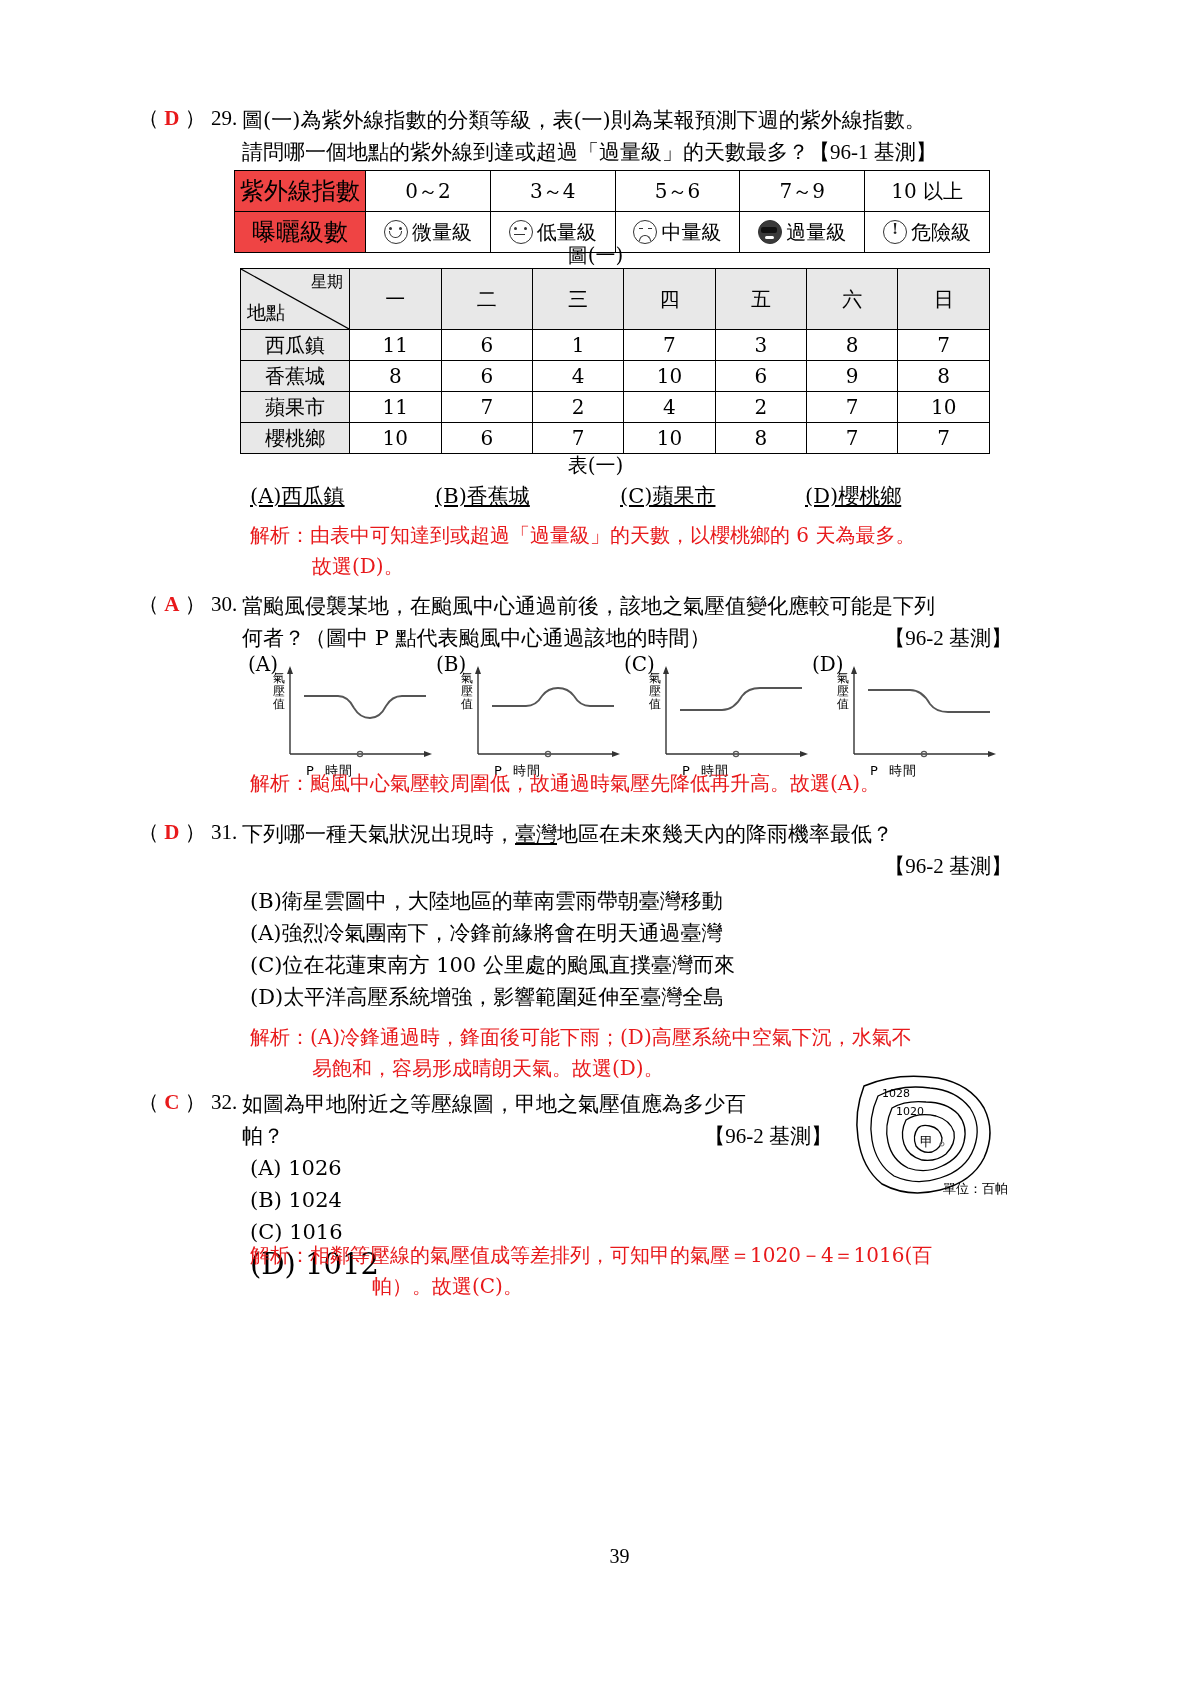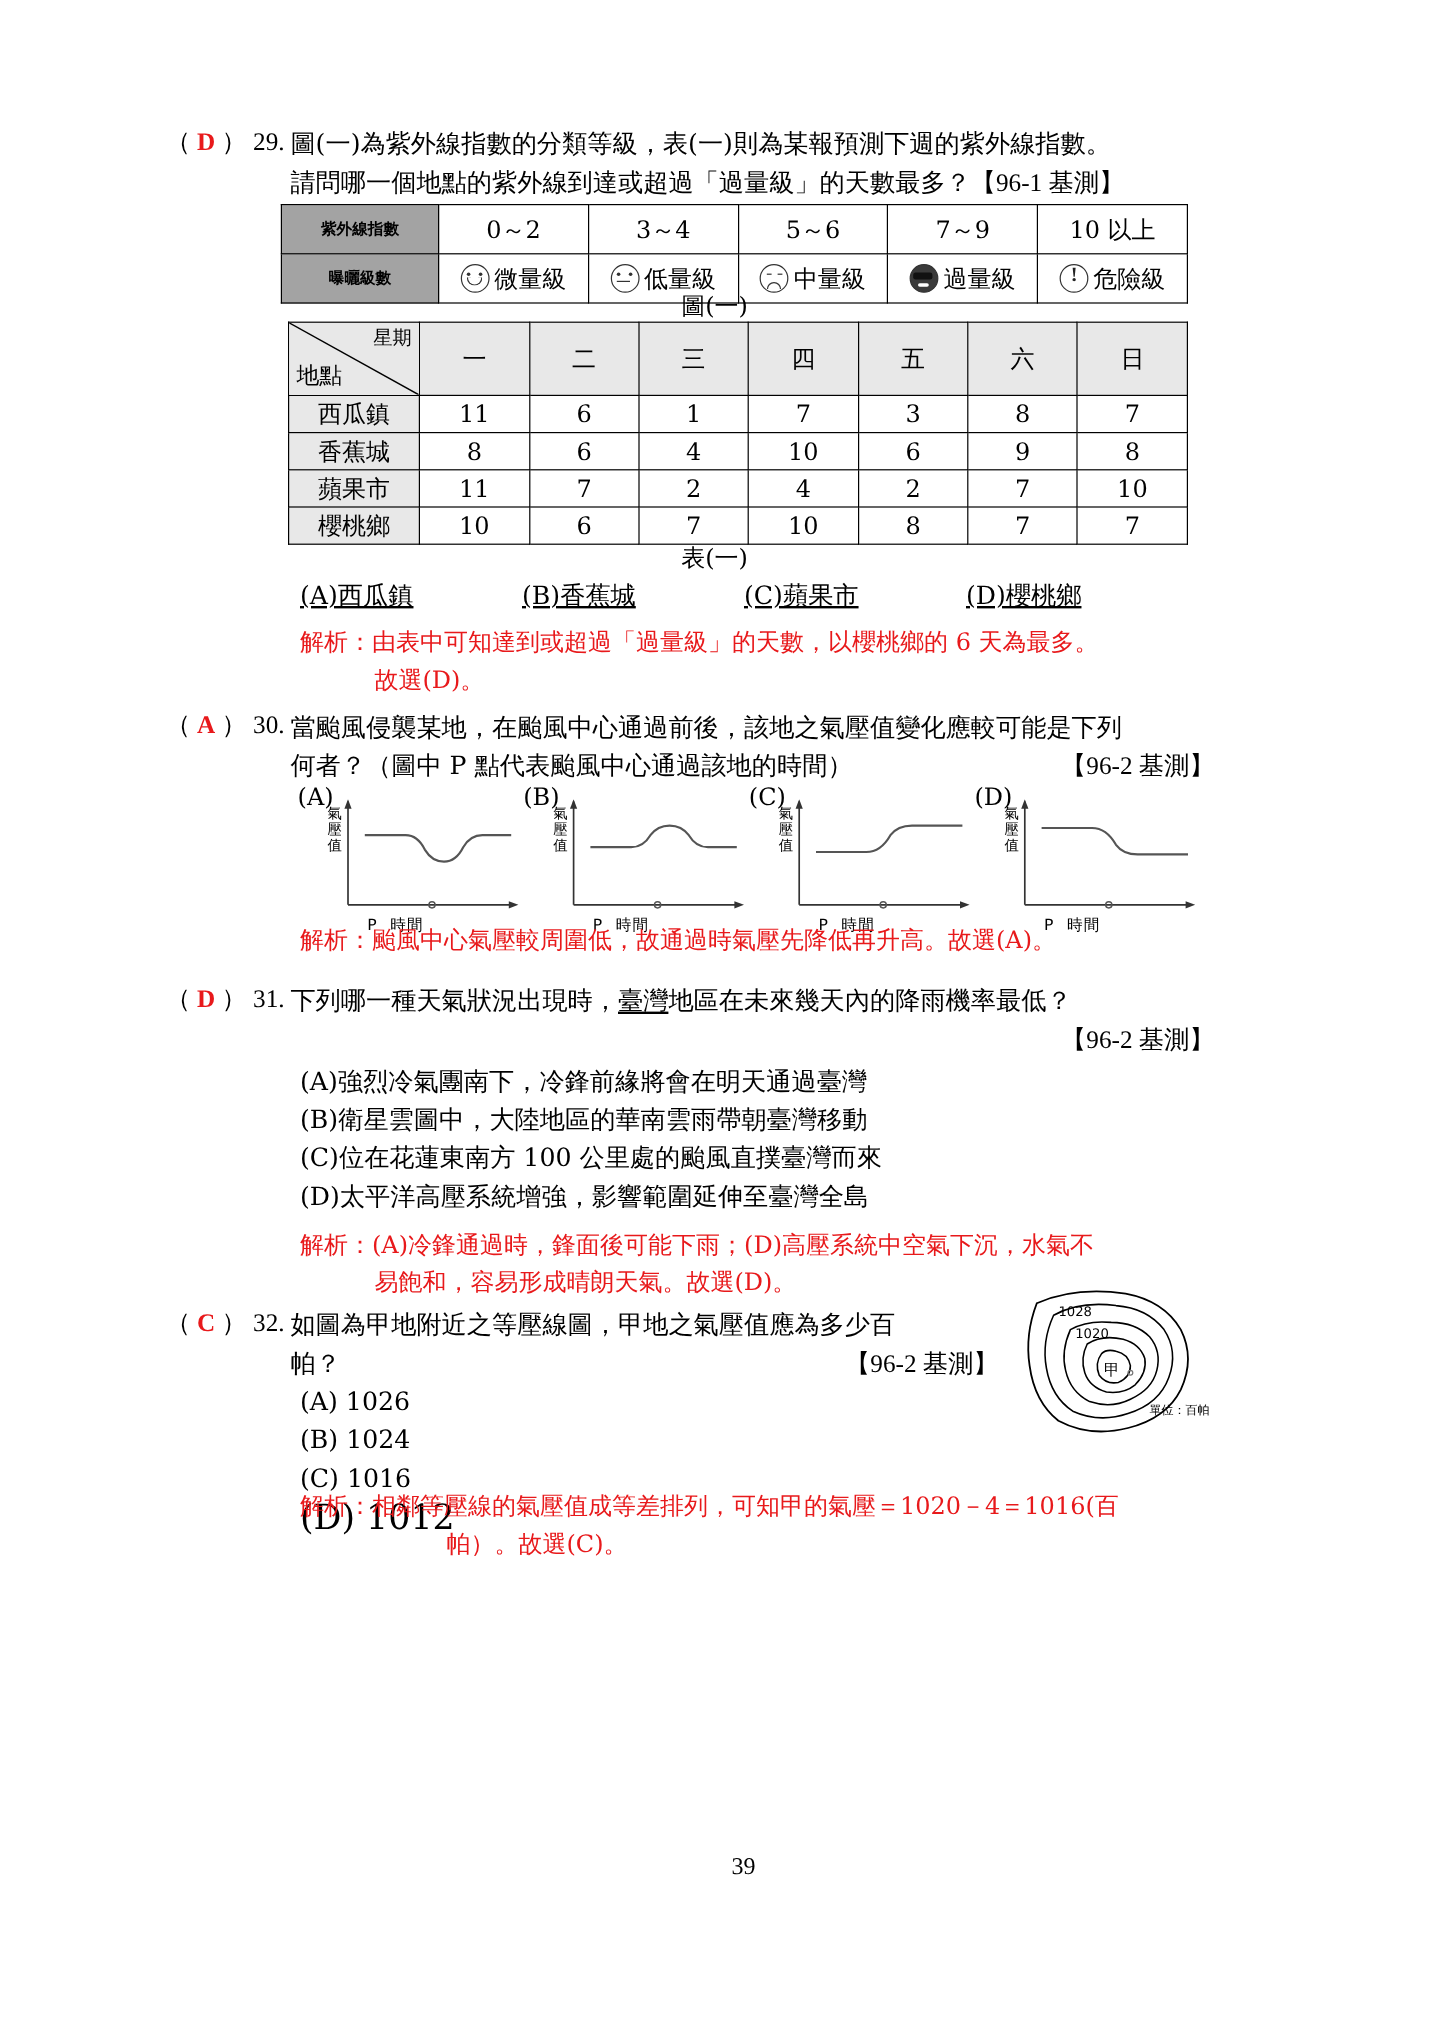--- a/index.html
+++ b/index.html
@@ -29,21 +29,21 @@
   .src{font-family:"Liberation Serif",serif;}
   u{text-decoration:underline; text-underline-offset:2px;}
 
   
   table{border-collapse:collapse;}
   .uvtable{position:absolute; left:234px; top:170px; width:756px;}
   .uvtable td{
     border:1px solid #000; height:36px; text-align:center;
     font-size:20px; padding:2px 4px;
   }
-  .uvtable td.hdr{background:#a3a3a3; width:122px; font-size:13px;font-weight:bold;}
+  .uvtable td.hdr{background:#ef4444; width:122px; font-size:24px;}
   .emo{
     display:inline-block; width:22px; height:22px; border-radius:50%;
     border:1.6px solid #333; vertical-align:-5px; margin-right:4px;
     position:relative; background:#fff;
   }
   .emo.dark{background:#3a3a3a;}
   .emo i{position:absolute; background:#333; border-radius:50%;}
   .emo .e1{width:3px;height:3px;left:4.5px;top:6px;}
   .emo .e2{width:3px;height:3px;right:4.5px;top:6px;}
   .emo .m-smile{
@@ -98,21 +98,21 @@
   }
   .gsvg{position:absolute; left:38px; top:14px;}
   .gxtext{
     position:absolute; left:58px; top:110px; font-size:13px;
     font-family:"DejaVu Sans",sans-serif; letter-spacing:1px;
   }
 
   
   .contour{position:absolute; left:838px; top:1070px; width:172px; height:130px;}
   .unitlbl{
-    position:absolute; right:2px; bottom:18px; font-size:10px;
+    position:absolute; right:2px; bottom:2px; font-size:13px;
     font-family:"DejaVu Sans",sans-serif;
   }
   .pagenum{
     position:absolute; left:0; right:0; top:1545px; text-align:center;
     font-size:20px; font-family:"Liberation Serif",serif;padding-left:48px;
   }
   .optrow{display:flex; font-size:21px; line-height:32px; margin-left:112px;}
   .optrow span{display:inline-block;}
 </style>
 </head>
@@ -327,22 +327,22 @@
       <span class="ans">D</span>
       <span>）</span>
       <span class="qnum">31.</span>
     </span><span class="qtext">
       <span>下列哪一種天氣狀況出現時，</span><u>臺灣</u><span>地區在未來幾天內的降雨機率最低？</span>
       <span class="src" style="display:block; text-align:right;">【96-2 基測】</span>
     </span>
   </div>
 
   <div style="position:absolute; left:250px; top:885px; width:760px;">
+    <div style="font-size:21px; line-height:32px;"><span>(B)衛星雲圖中，大陸地區的華南雲雨帶朝臺灣移動</span></div>
     <div style="font-size:21px; line-height:32px;"><span>(A)強烈冷氣團南下，冷鋒前緣將會在明天通過臺灣</span></div>
-    <div style="font-size:21px; line-height:32px;"><span>(B)衛星雲圖中，大陸地區的華南雲雨帶朝臺灣移動</span></div>
     <div style="font-size:21px; line-height:32px;"><span>(C)位在花蓮東南方 100 公里處的颱風直撲臺灣而來</span></div>
     <div style="font-size:21px; line-height:32px;"><span>(D)太平洋高壓系統增強，影響範圍延伸至臺灣全島</span></div>
   </div>
 
   <div class="expl" style="position:absolute; left:138px; top:1022px;">
     <span class="hang">解析：(A)冷鋒通過時，鋒面後可能下雨；(D)高壓系統中空氣下沉，水氣不</span>
     <span class="hang2">易飽和，容易形成晴朗天氣。故選(D)。</span>
   </div>
 
   <div class="qblock" style="top:1088px; width:700px;">

